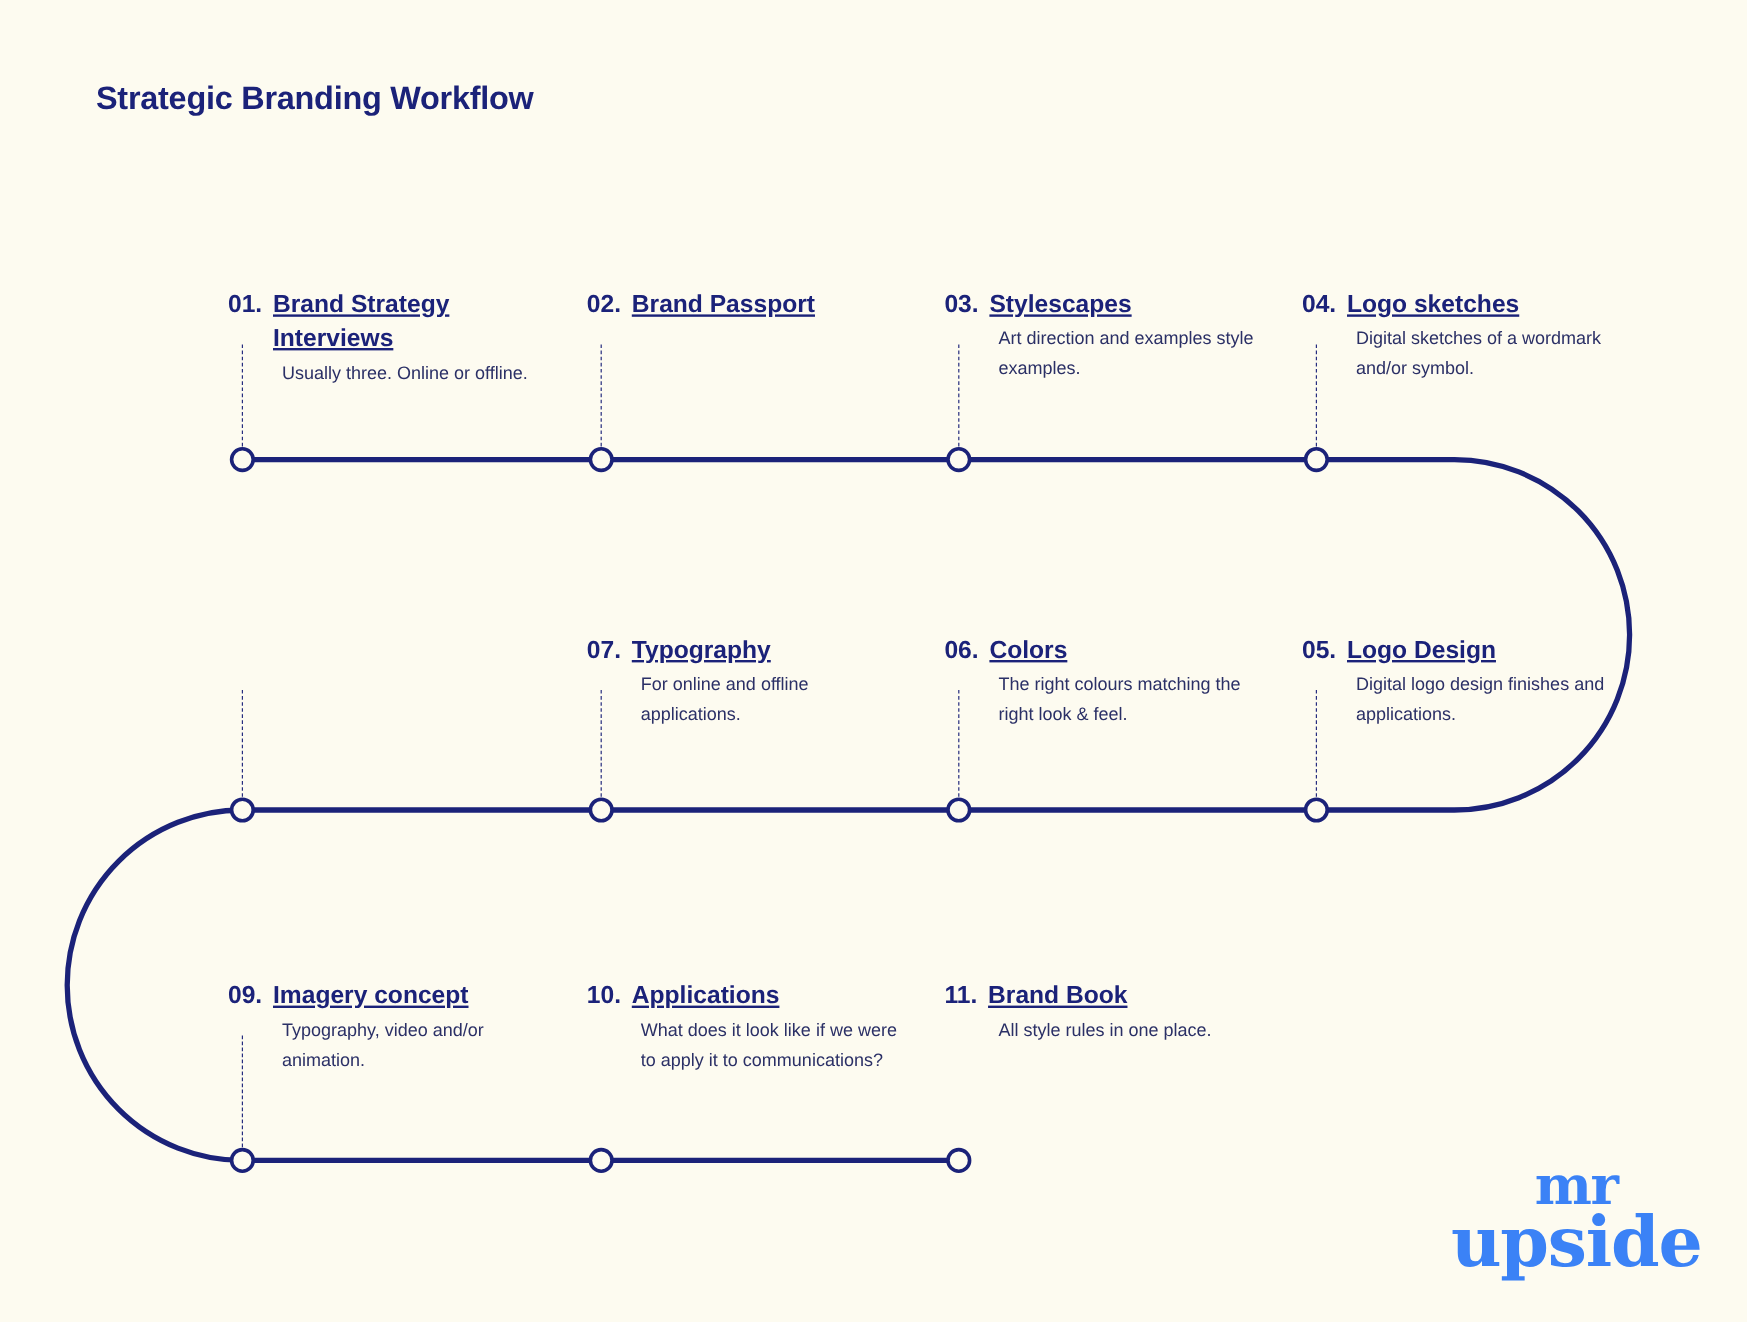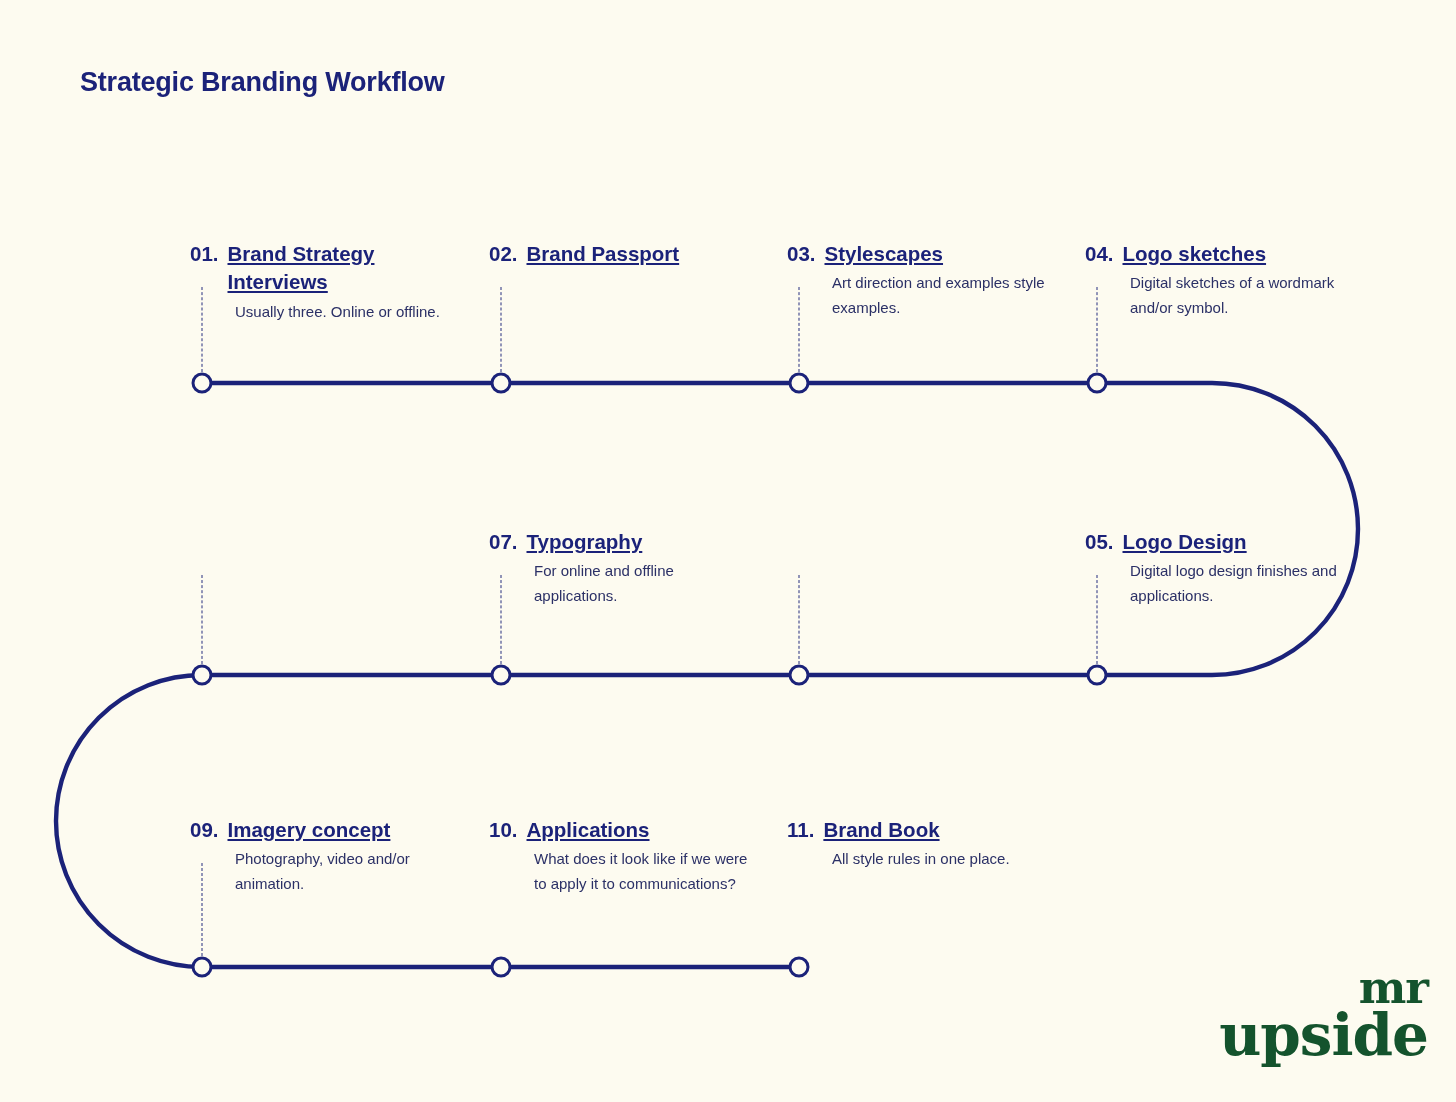--- a/index.html
+++ b/index.html
@@ -96,24 +96,24 @@
     position: absolute;
     width: 0;
     border-left: 1.6px dashed #1B2279;
     transform: translateX(-50%);
     opacity: 0.95;
   }
 
   
   .logo {
     position: absolute;
-    right: 28px;
+    right: 38px;
     bottom: 40px;
-    text-align: right;
-    color: #14532d;
+    text-align: center;
+    color: #3b82f6;
     font-family: "DejaVu Serif", serif;
     font-weight: bold;
     line-height: 0.92;
     letter-spacing: -1px;
   }
   .logo-line1 { font-size: 45px; display: block; }
   .logo-line2 { font-size: 58px; display: block; margin-top: 0; }
 </style>
 </head>
 <body>
@@ -177,39 +177,46 @@
   <div class="step" style="left:489px; top:528px;">
     <div class="step-head">
       <span class="step-num">07.</span>
       <span class="step-title">Typography</span>
     </div>
     <div class="step-desc">For online and offline applications.</div>
   </div>
   <div class="tick" style="left:501px; top:575px; height:89px;"></div>
   <div class="node" style="left:501px; top:675px;"></div>
 
+  <div class="step" style="left:787px; top:528px;">
+    <div class="step-head">
+      <span class="step-num">06.</span>
+      <span class="step-title">Colors</span>
+    </div>
+    <div class="step-desc">The right colours matching the right look &amp; feel.</div>
+  </div>
   <div class="tick" style="left:799px; top:575px; height:89px;"></div>
   <div class="node" style="left:799px; top:675px;"></div>
 
   <div class="step" style="left:1085px; top:528px;">
     <div class="step-head">
       <span class="step-num">05.</span>
       <span class="step-title">Logo Design</span>
     </div>
     <div class="step-desc">Digital logo design finishes and applications.</div>
   </div>
   <div class="tick" style="left:1097px; top:575px; height:89px;"></div>
   <div class="node" style="left:1097px; top:675px;"></div>
 
   <div class="step" style="left:190px; top:816px;">
     <div class="step-head">
       <span class="step-num">09.</span>
       <span class="step-title">Imagery concept</span>
     </div>
-    <div class="step-desc">Photography, video and/or animation.</div>
+    <div class="step-desc">Typography, video and/or animation.</div>
   </div>
   <div class="tick" style="left:202px; top:863px; height:93px;"></div>
   <div class="node" style="left:202px; top:967px;"></div>
 
   <div class="step" style="left:489px; top:816px;">
     <div class="step-head">
       <span class="step-num">10.</span>
       <span class="step-title">Applications</span>
     </div>
     <div class="step-desc">What does it look like if we were to apply it to communications?</div>

